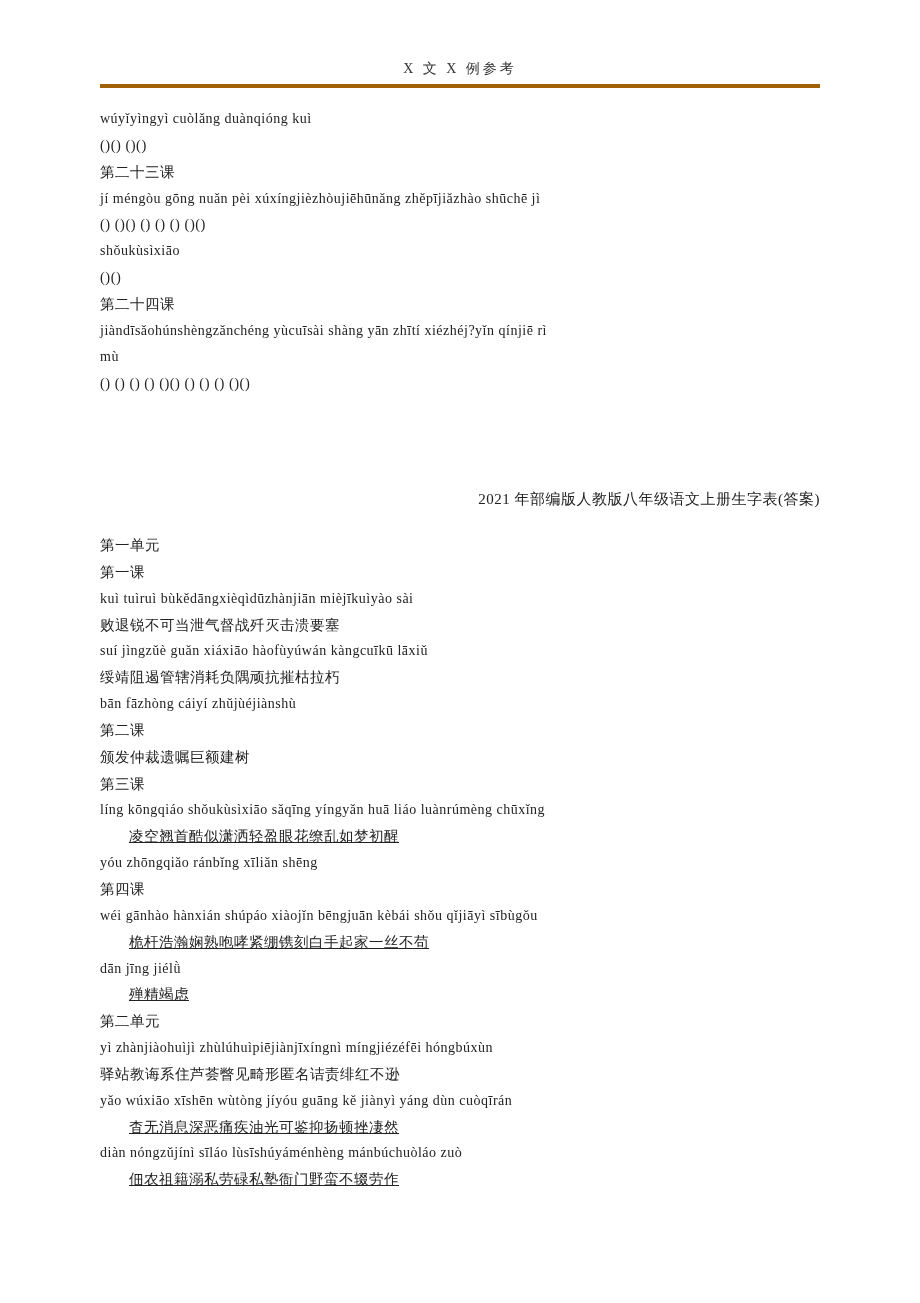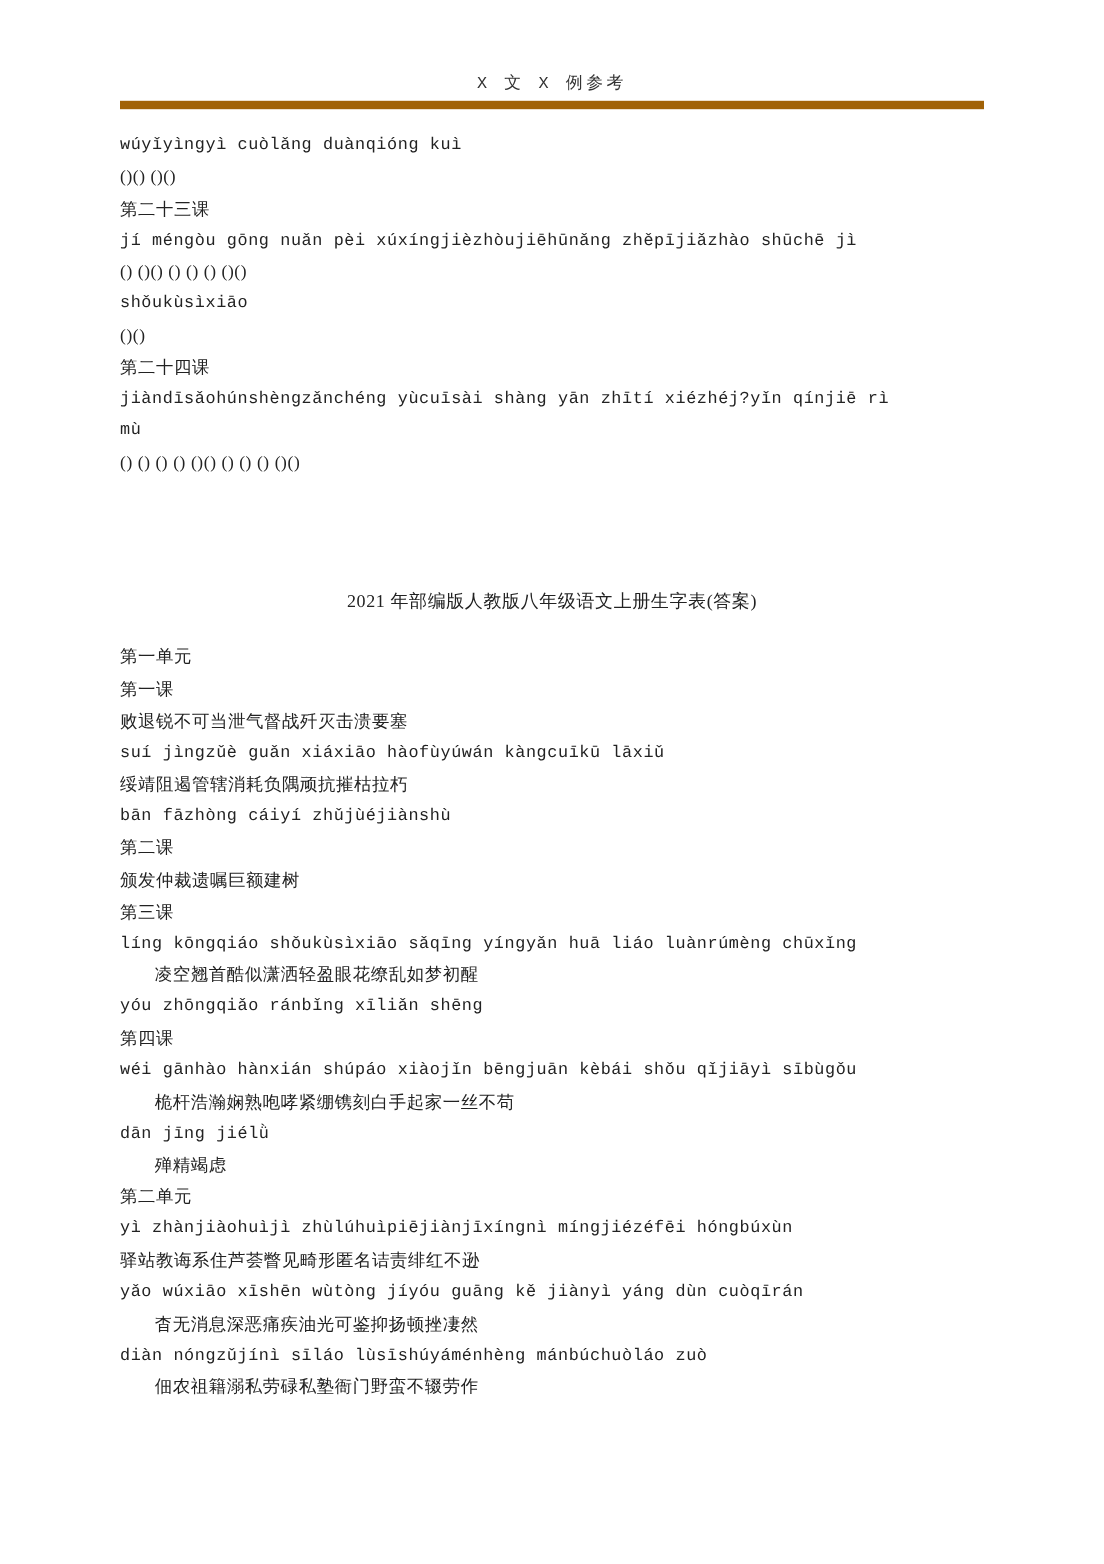--- a/index.html
+++ b/index.html
@@ -13,37 +13,36 @@
     padding: 60px 100px 40px 100px;
     box-sizing: border-box;
     position: relative;
   }
   .header {
     text-align: center;
     font-size: 14px;
     color: #333;
     letter-spacing: 3px;
     padding-bottom: 6px;
-    border-bottom: 7px solid #a16207;
+    border-bottom: 4px solid #a16207;
     margin-bottom: 18px;
-    font-family: Liberation Mono, monospace;
   }
   .line {
     font-size: 14.5px;
     line-height: 1.85;
     color: #222;
     letter-spacing: 0.5px;
     white-space: pre-wrap;
   }
   .pinyin {
-    font-family: Liberation Mono, monospace;
+    font-family: Liberation Serif, serif;
     font-size: 14px;
   }
-  .indent { padding-left: 2em; }
-  .title { text-align: center; font-size: 15px; margin: 30px 0 18px 0; }
+  .indent { padding-left: 2em; text-decoration: underline; }
+  .title { text-align: right; font-size: 15px; margin: 30px 0 18px 0; }
   .spacer { height: 60px; }
 </style>
 </head>
 <body>
 
 <div class="page">
   <div class="header">X 文 X 例参考</div>
 
   <div class="line pinyin">wúyǐyìngyì cuòlǎng duànqióng kuì</div>
   <div class="line">()() ()()</div>
@@ -56,20 +55,21 @@
   <div class="line pinyin">jiàndīsǎohúnshèngzǎnchéng yùcuīsài shàng yān zhītí xiézhéj?yǐn qínjiē rì</div>
   <div class="line pinyin">mù</div>
   <div class="line">() () () () ()() () () () ()()</div>
 
   <div class="spacer"></div>
 
   <div class="line title">2021 年部编版人教版八年级语文上册生字表(答案)</div>
 
   <div class="line">第一单元</div>
   <div class="line">第一课</div>
+  <div class="line pinyin">kuì tuìruì bùkědāngxièqìdūzhànjiān mièjīkuìyào sài</div>
   <div class="line">败退锐不可当泄气督战歼灭击溃要塞</div>
   <div class="line pinyin">suí jìngzǔè guǎn xiáxiāo hàofùyúwán kàngcuīkū lāxiǔ</div>
   <div class="line">绥靖阻遏管辖消耗负隅顽抗摧枯拉朽</div>
 
   <div class="line pinyin">bān fāzhòng cáiyí zhǔjùéjiànshù</div>
   <div class="line">第二课</div>
   <div class="line">颁发仲裁遗嘱巨额建树</div>
 
   <div class="line">第三课</div>
   <div class="line pinyin">líng kōngqiáo shǒukùsìxiāo sǎqīng yíngyǎn huā liáo luànrúmèng chūxǐng</div>

